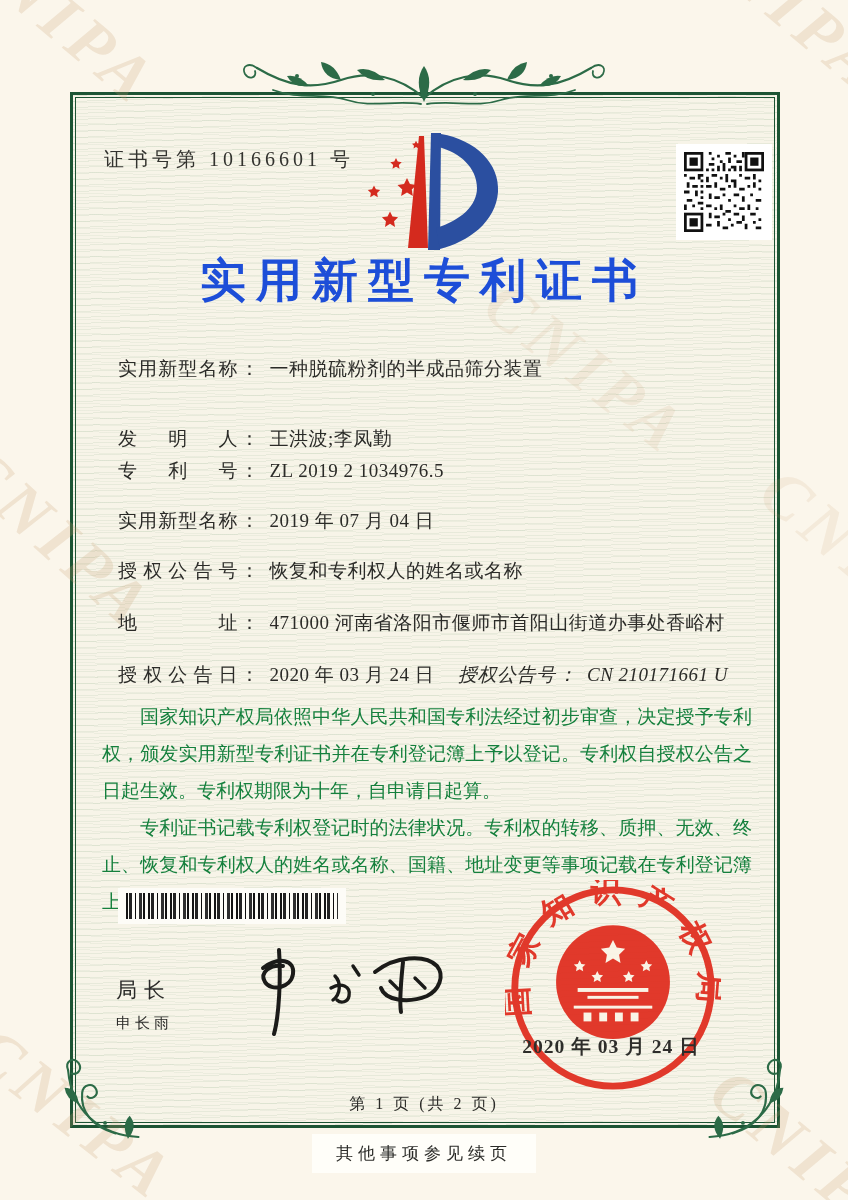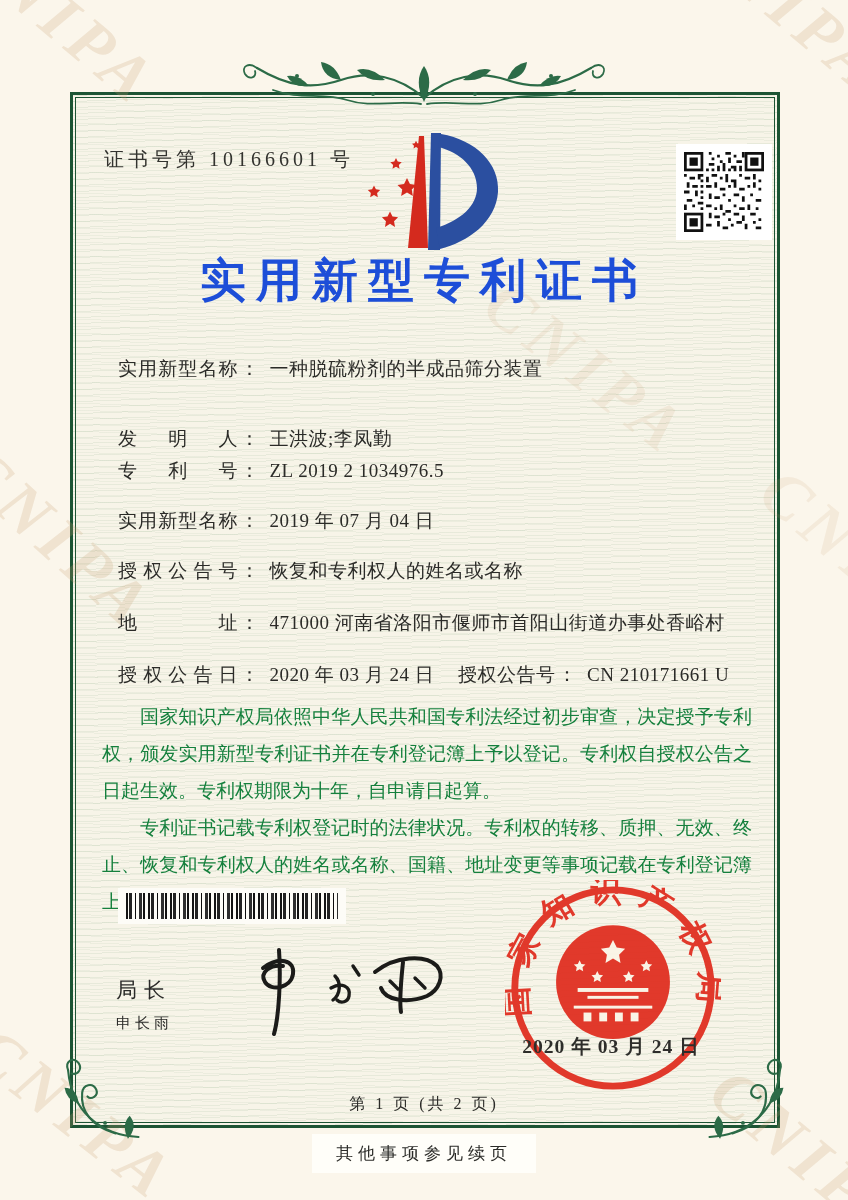--- a/index.html
+++ b/index.html
@@ -194,21 +194,21 @@
   </div>
   <div class="field-row" style="left:118px; top:558px;">
     <span class="flabel">授权公告号</span><span class="fcolon">：</span><span class="fvalue">恢复和专利权人的姓名或名称</span>
   </div>
   <div class="field-row" style="left:118px; top:610px;">
     <span class="flabel">地址</span><span class="fcolon">：</span><span class="fvalue">471000 河南省洛阳市偃师市首阳山街道办事处香峪村</span>
   </div>
   <div class="field-row" style="left:118px; top:662px;">
     <span class="flabel">授权公告日</span><span class="fcolon">：</span><span class="fvalue">2020 年 03 月 24 日</span>
   </div>
-  <div class="field-row" style="left:458px; top:662px;">
+  <div class="field-row" style="left:458px; top:662px;font-style:italic;">
     <span>授权公告号</span><span class="fcolon">：</span><span class="fvalue">CN 210171661 U</span>
   </div>
 
   <div class="body-text">
     <p>国家知识产权局依照中华人民共和国专利法经过初步审查，决定授予专利权，颁发实用新型专利证书并在专利登记簿上予以登记。专利权自授权公告之日起生效。专利权期限为十年，自申请日起算。</p>
     <p>专利证书记载专利权登记时的法律状况。专利权的转移、质押、无效、终止、恢复和专利权人的姓名或名称、国籍、地址变更等事项记载在专利登记簿上。</p>
   </div>
 
   <div class="barcode-box">
     <div class="barcode"></div>

